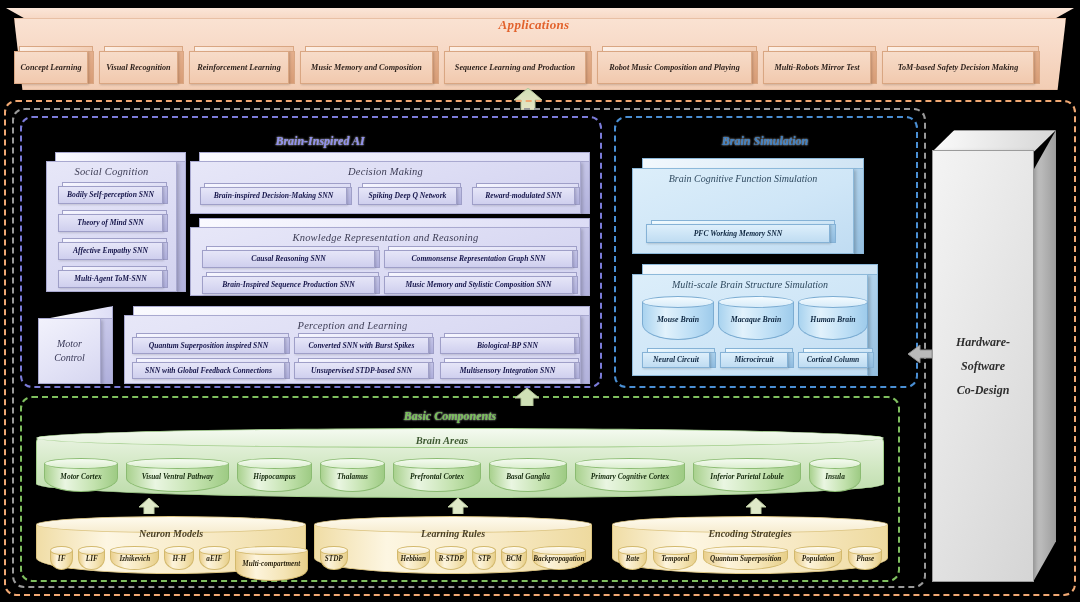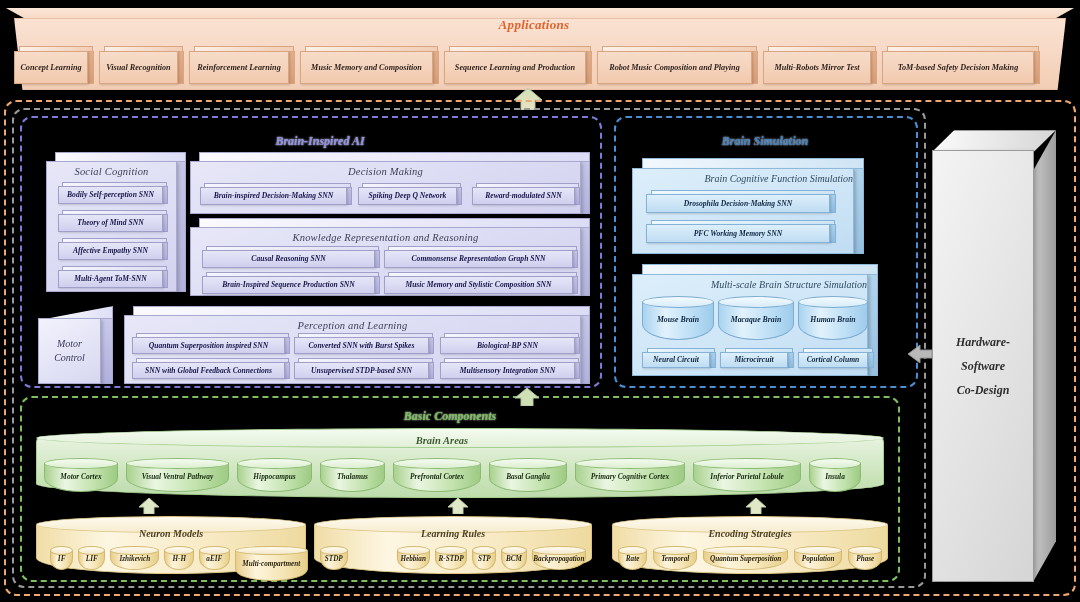--- a/index.html
+++ b/index.html
@@ -159,21 +159,21 @@
     border: 1px solid #8db9da; border-left: none;
     clip-path: polygon(0% 0%, 100% -6%, 100% 100%, 0% 100%);
   }
   .bmod > .face {
     position: absolute; left: 0; top: 10px; right: 10px; bottom: 0;
     background: linear-gradient(160deg,#dceefa 0%, #cfe6f7 55%, #c0dcf2 100%);
     border: 1px solid #8db9da;
     box-shadow: 2px 2px 3px rgba(0,0,0,.2);
   }
   .bmod .mod-title {
-    margin-top: 4px; text-align: right; font-style: italic; font-size: 10px;
+    margin-top: 4px; text-align: center; font-style: italic; font-size: 10px;
     color: #2f4a60;
   }
   .bchip { position: absolute; }
   .bchip .face {
     position: absolute; left: 0; top: 4px; right: 6px; bottom: 0;
     background: linear-gradient(180deg,#ddeffb,#bfdcf2);
     border: 1px solid #85b2d6;
     display: flex; align-items: center; justify-content: center;
     font-style: italic; font-weight: bold; font-size: 7.6px; color: #0d2640;
     text-align: center; padding: 0 3px; line-height: 1.05;
@@ -498,25 +498,20 @@
     <div class="face">Multisensory Integration SNN</div>
   </div>
 
   <div class="bmod" style="left:632px; top:158px; width:232px; height:96px;">
     <div class="topf"></div>
     <div class="side"></div>
     <div class="face">
       <div class="mod-title">Brain Cognitive Function Simulation</div>
     </div>
   </div>
-  <div class="bchip" style="left:646px; top:190px; width:190px; height:23px;">
-    <div class="topf"></div>
-      <div class="side"></div>
-    <div class="face">Drosophila Decision-Making SNN</div>
-  </div>
   <div class="bchip" style="left:646px; top:220px; width:190px; height:23px;">
     <div class="topf"></div>
       <div class="side"></div>
     <div class="face">PFC Working Memory SNN</div>
   </div>
 
   <div class="bmod" style="left:632px; top:264px; width:246px; height:112px;">
     <div class="topf"></div>
     <div class="side"></div>
     <div class="face">

